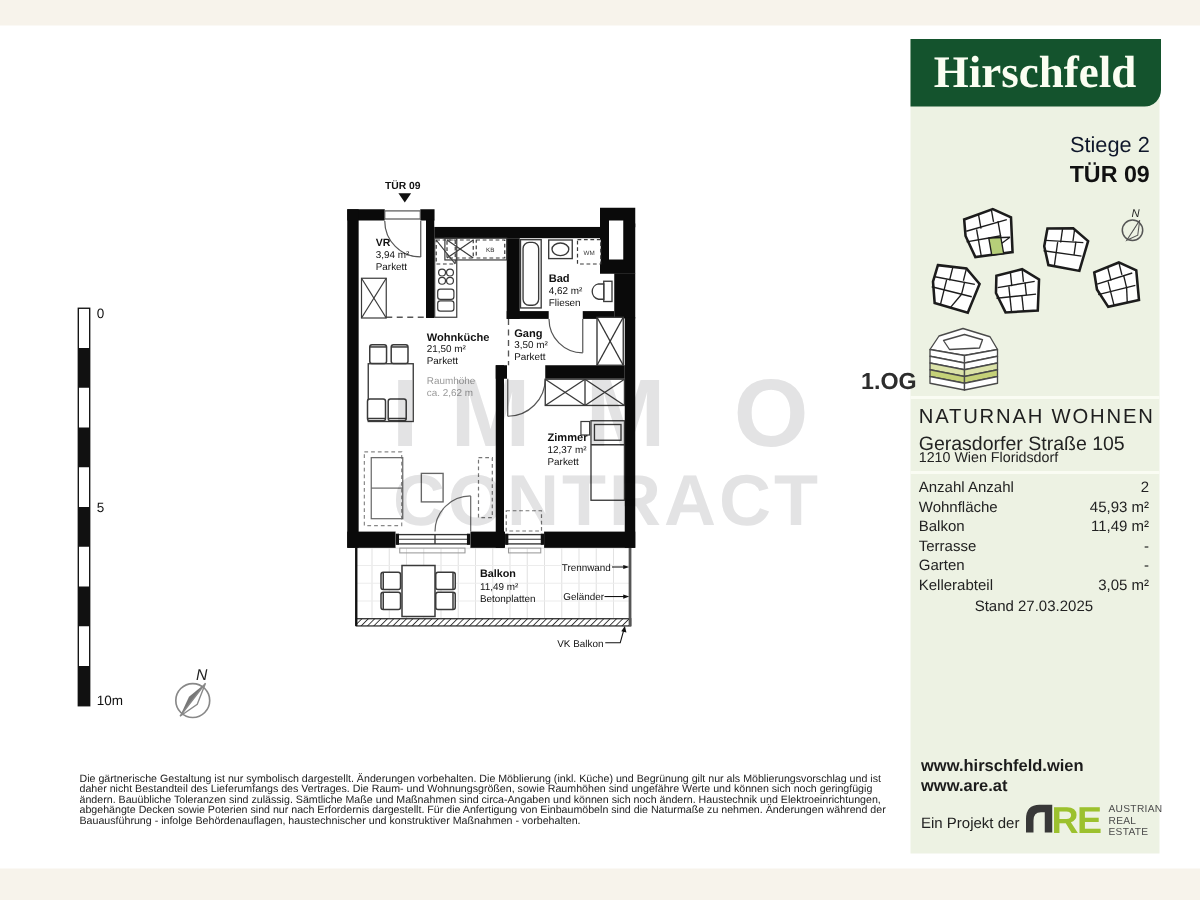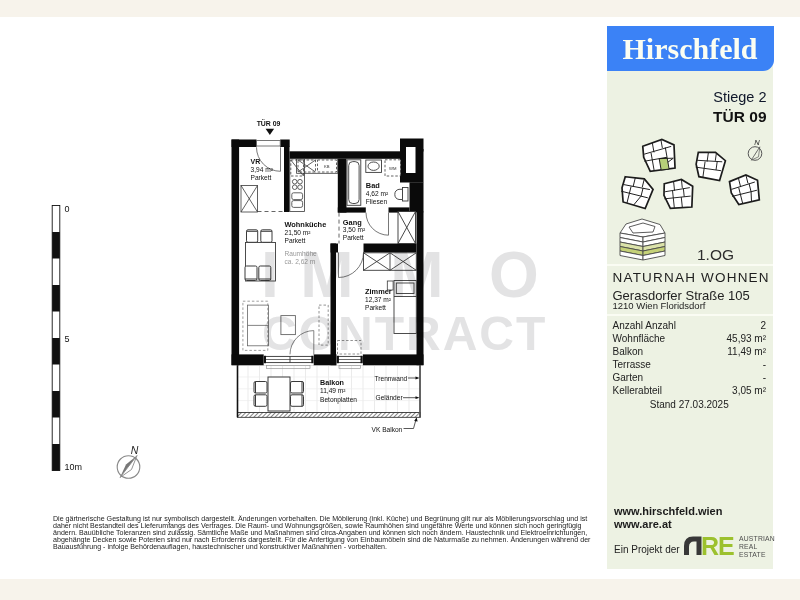--- a/index.html
+++ b/index.html
@@ -359,21 +359,21 @@
 <g>
 <circle cx="128.5" cy="467" r="11.3" fill="none" stroke="#888" stroke-width="1.1"></circle>
 <polygon points="137,455.5 120,477.5 126,464.5" fill="#777"></polygon>
 <polygon points="137,455.5 120,477.5 131.5,469.5" fill="none" stroke="#888" stroke-width="0.9"></polygon>
 <text x="134.5" y="453.5" font-size="10.5" font-style="italic" fill="#222" text-anchor="middle">N</text>
 </g>
 </svg>
 
 <div class="abs" style="left:606.5px;top:26px;width:166.5px;height:542.5px;background:#edf2e3;"></div>
 
-<div class="abs" style="left:606.5px;top:26px;width:167px;height:44.5px;background:#3b82f6;border-radius:0 0 11px 0;text-align:center;">
+<div class="abs" style="left:606.5px;top:26px;width:167px;height:44.5px;background:#14532d;border-radius:0 0 11px 0;text-align:center;">
   <span style="font-family:'Liberation Serif',serif;font-weight:bold;font-size:30px;line-height:45px;color:#fbfef2;">Hirschfeld</span>
 </div>
 
 <div class="abs" style="left:606.5px;top:89px;width:160px;text-align:right;font-size:14.5px;color:#0f172a;">Stiege 2</div>
 
 <div class="abs" style="left:606.5px;top:108px;width:160px;text-align:right;font-size:15.5px;font-weight:bold;color:#111;">TÜR 09</div>
 
 <svg class="abs" style="left:606px;top:130px;" width="170" height="136" viewBox="0 0 170 136">
 
 <g fill="#fff" stroke="#1c1c1c" stroke-width="1.7" transform="translate(53.8,26.5) rotate(-10)">
@@ -458,21 +458,21 @@
 <polygon points="37,112 59,107.5 59,112 37,116.5"></polygon>
 <polygon points="14,112 37,116.5 37,121 14,116.5" fill="#dbe2a9"></polygon>
 <polygon points="37,116.5 59,112 59,116.5 37,121" fill="#dbe2a9"></polygon>
 <polygon points="14,116.5 37,121 37,125.5 14,121" fill="#c5d178"></polygon>
 <polygon points="37,121 59,116.5 59,121 37,125.5" fill="#c5d178"></polygon>
 <polygon points="14,121 37,125.5 37,130 14,125.5"></polygon>
 <polygon points="37,125.5 59,121 59,125.5 37,130"></polygon>
 </g>
 </svg>
 
-<div class="abs" style="left:637px;top:246px;width:157px;text-align:center;font-size:15.5px;color:#2d2d2d;">1.OG</div>
+<div class="abs" style="left:574px;top:246px;width:157px;text-align:left;font-size:15.5px;color:#2d2d2d;font-weight:bold;">1.OG</div>
 
 <div class="abs" style="left:606.5px;top:264px;width:166.5px;height:2px;background:#fafcf3;"></div>
 
 <svg class="abs" style="left:680px;top:529px;" width="95" height="28" viewBox="0 0 95 28">
 <path d="M 4 26 L 4 17 Q 4 7.5 13 7.5 L 21.5 7.5 L 21.5 26 L 16.5 26 L 16.5 12.5 L 14 12.5 Q 9 12.5 9 18 L 9 26 Z" fill="#383838"></path>
 <text x="21" y="26" font-size="25" font-weight="bold" fill="#9cc12e" font-family="Liberation Sans" letter-spacing="-1">RE</text>
 <g fill="#4c4c4c" font-size="6.8" font-family="Liberation Sans" letter-spacing="0.2">
 <text x="59" y="12">AUSTRIAN</text>
 <text x="59" y="20">REAL</text>
 <text x="59" y="27.5">ESTATE</text>

